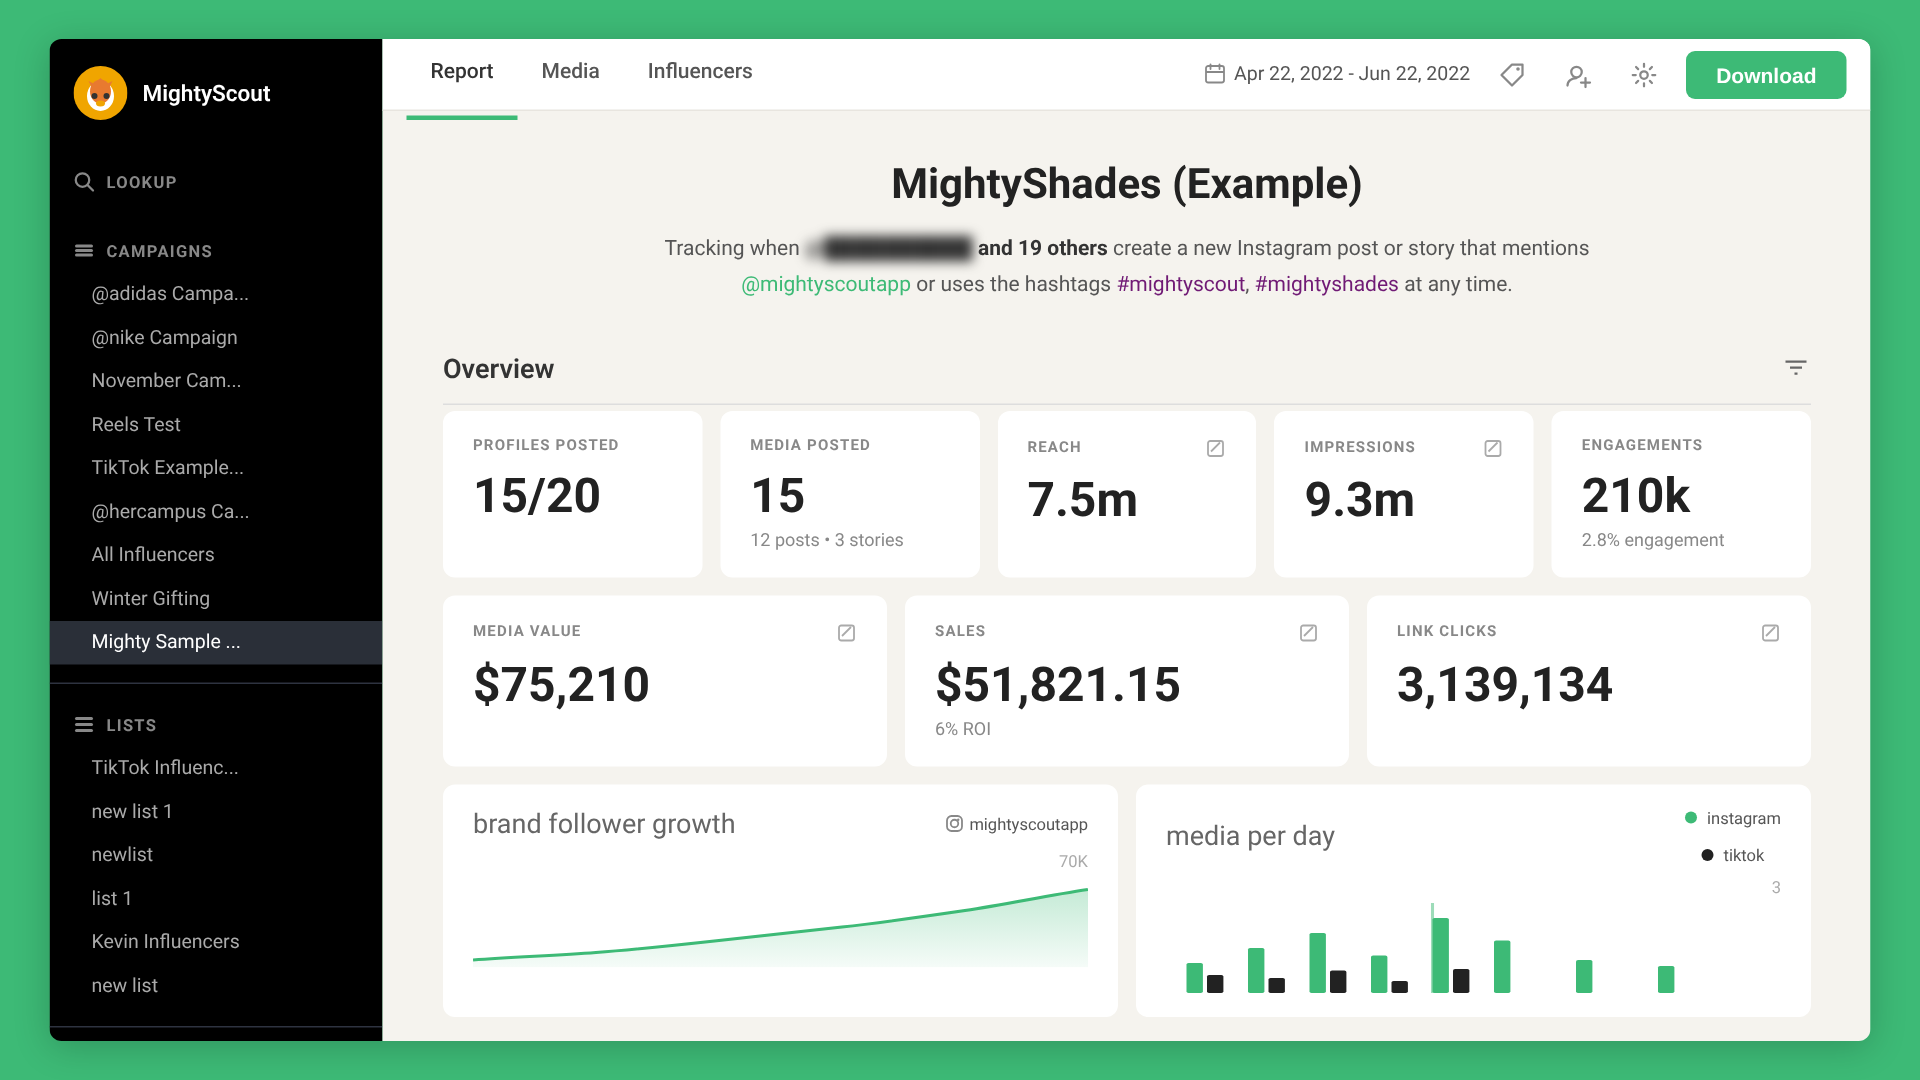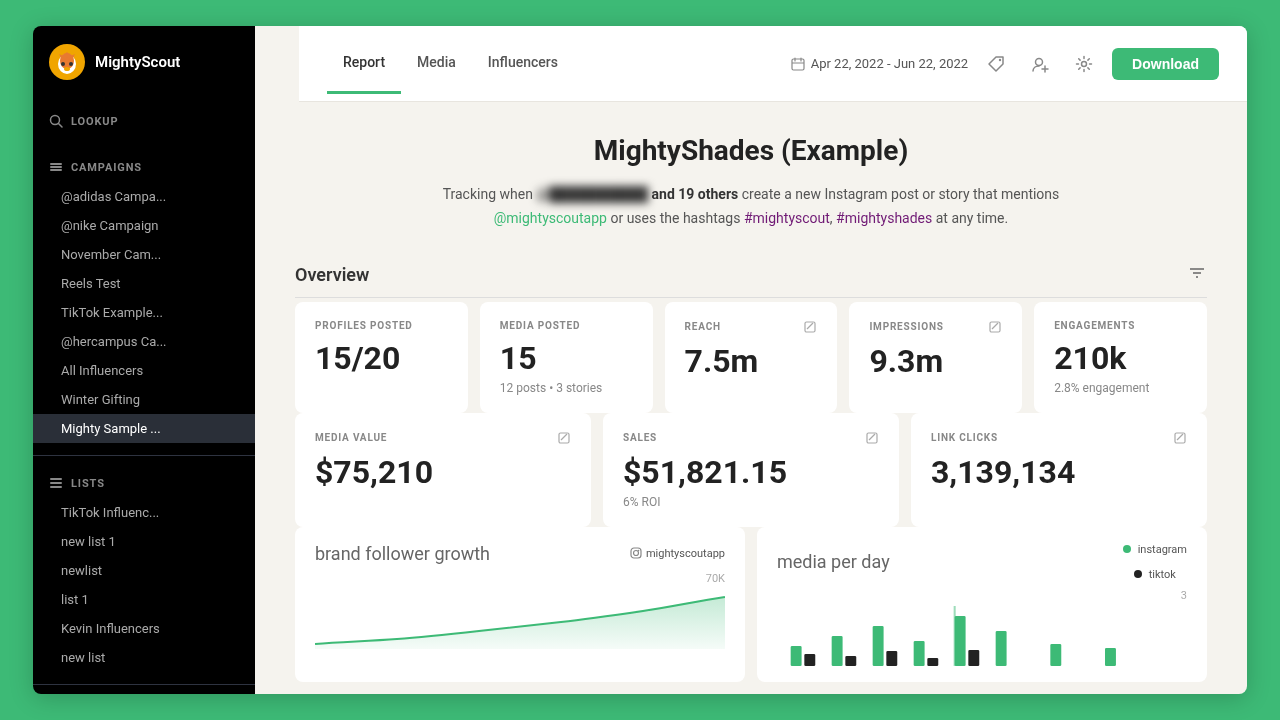--- a/index.html
+++ b/index.html
@@ -86,25 +86,24 @@
       display: flex;
       flex-direction: column;
       background: #f5f3ee;
       overflow: hidden;
     }
     
     .topnav {
       background: #fff;
       display: flex;
       align-items: center;
-      padding: 0 28px;
-      height: 76px;
+      padding: 0 16px;
+      height: 48px;
       border-bottom: 1px solid #e8e5df;
       flex-shrink: 0;
-      margin-left: 44px;
     }
     .topnav-tabs {
       display: flex;
       gap: 0;
       margin-right: auto;
     }
     .topnav-tab {
       padding: 0 16px;
       height: 60px;
       display: flex;
@@ -119,21 +118,21 @@
       color: #333;
       border-bottom-color: #3dba76;
     }
     .topnav-right {
       display: flex;
       align-items: center;
       gap: 12px;
     }
     .date-range {
       display: flex;
-      align-items: flex-end;
+      align-items: flex-start;
       gap: 6px;
       font-size: 13px;
       color: #555;
     }
     .icon-btn {
       width: 32px;
       height: 32px;
       display: flex;
       align-items: center;
       justify-content: center;
@@ -196,20 +195,21 @@
       color: #333;
     }
     .filter-icon {
       color: #666;
       cursor: pointer;
     }
     
     .stats-row {
       display: flex;
       gap: 12px;
+      margin-bottom: 12px;
     }
     .stat-card {
       background: #fff;
       border-radius: 8px;
       padding: 18px 20px;
       flex: 1;
       min-width: 0;
     }
     .stat-label {
       font-size: 10px;

